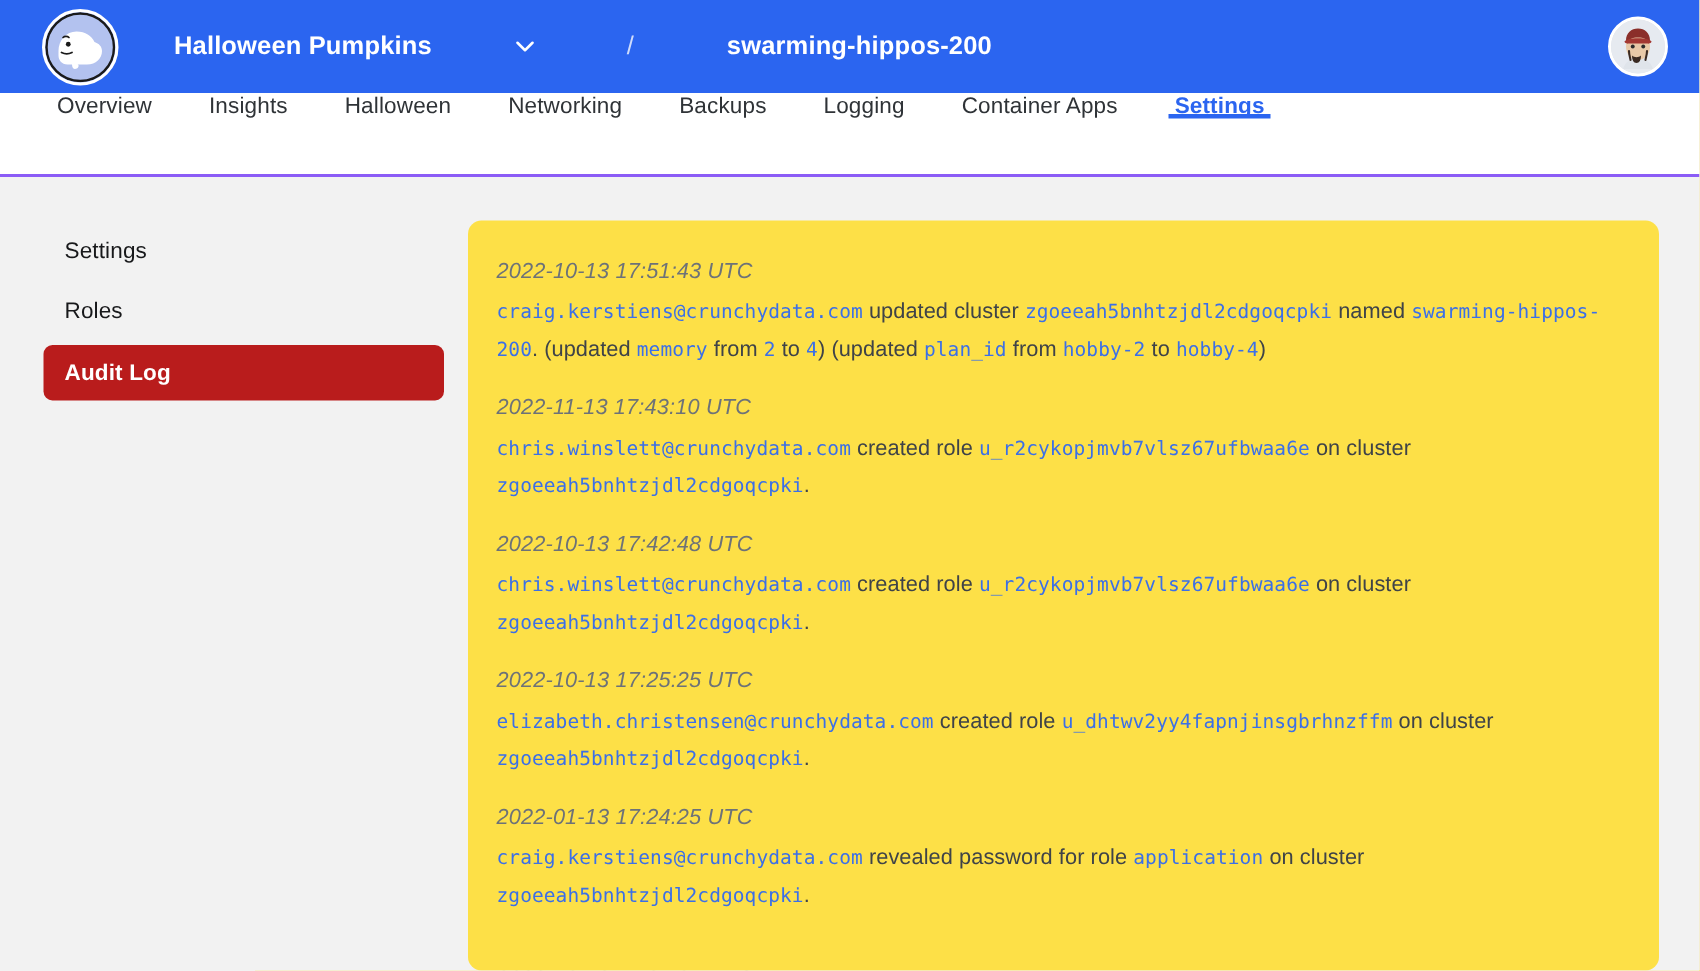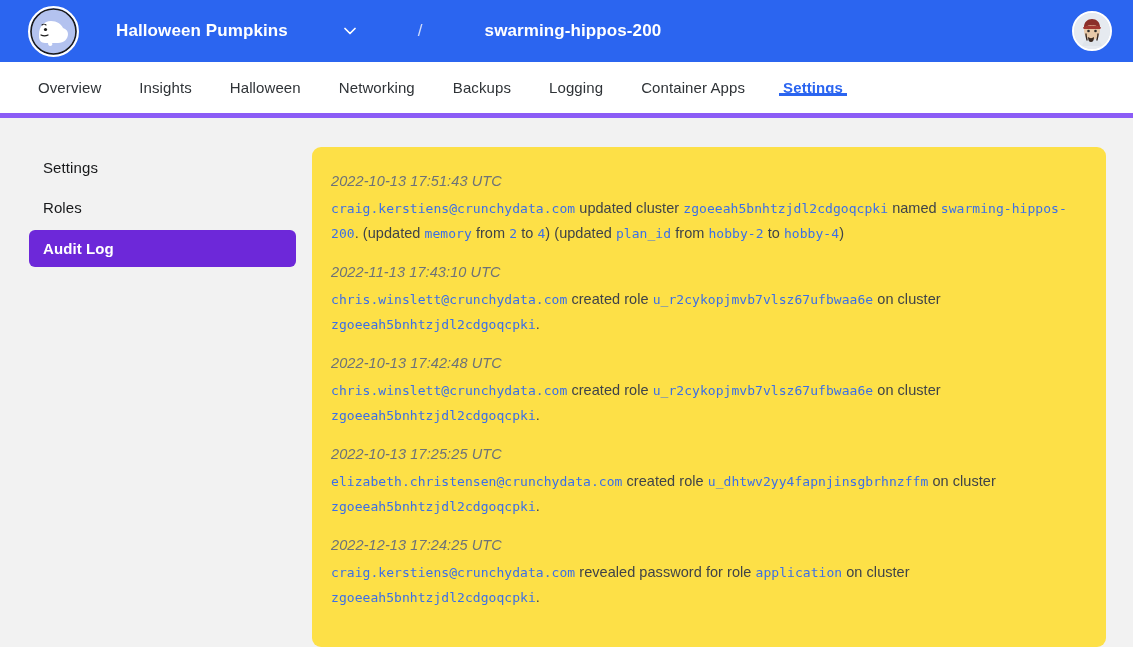--- a/index.html
+++ b/index.html
@@ -76,23 +76,23 @@
     overflow: hidden;
     background: #dfe3ea;
     cursor: pointer;
   }
   .avatar svg { display: block; }
 
   
   .tabbar {
     height: 56px;
     background: #ffffff;
-    border-bottom: 5px solid #8b5cf6;
-    display: flex;
-    align-items: center;
+    border-bottom: 2px solid #8b5cf6;
+    display: flex;
+    align-items: flex-start;
     padding-left: 38px;
   }
   .tab {
     display: flex;
     align-items: center;
     font-size: 15px;
     color: #2f3337;
     padding: 0 0 0 0;
     margin-right: 38px;
     position: relative;
@@ -127,21 +127,21 @@
     align-items: center;
     padding: 0 14px;
     font-size: 15px;
     color: #18191b;
     border-radius: 6px;
     margin-bottom: 6px;
     cursor: pointer;
     letter-spacing: .1px;
   }
   .side-item.active {
-    background: #6d28d9;
+    background: #b91c1c;
     color: #ffffff;
     font-weight: 700;
     height: 37px;
   }
 
   
   .card-wrap {
     flex: 1 1 auto;
     padding: 29px 27px 0 0;
     min-width: 0;
@@ -272,21 +272,21 @@
           </div>
           <div class="entry">
             <div class="entry-time">2022-10-13 17:42:48 UTC</div>
             <div class="entry-text"><span class="mono">chris.winslett@crunchydata.com</span><span> created role </span><span class="mono">u_r2cykopjmvb7vlsz67ufbwaa6e</span><span> on cluster </span><span class="mono">zgoeeah5bnhtzjdl2cdgoqcpki</span><span>.</span></div>
           </div>
           <div class="entry">
             <div class="entry-time">2022-10-13 17:25:25 UTC</div>
             <div class="entry-text"><span class="mono">elizabeth.christensen@crunchydata.com</span><span> created role </span><span class="mono">u_dhtwv2yy4fapnjinsgbrhnzffm</span><span> on cluster </span><span class="mono">zgoeeah5bnhtzjdl2cdgoqcpki</span><span>.</span></div>
           </div>
           <div class="entry">
-            <div class="entry-time">2022-12-13 17:24:25 UTC</div>
+            <div class="entry-time">2022-01-13 17:24:25 UTC</div>
             <div class="entry-text"><span class="mono">craig.kerstiens@crunchydata.com</span><span> revealed password for role </span><span class="mono">application</span><span> on cluster </span><span class="mono">zgoeeah5bnhtzjdl2cdgoqcpki</span><span>.</span></div>
           </div>
           <div class="entry">
             <div class="entry-time">2022-10-13 17:24:24 UTC</div>
           </div>
         </div>
     </div>
   </div>
 
 </div>

